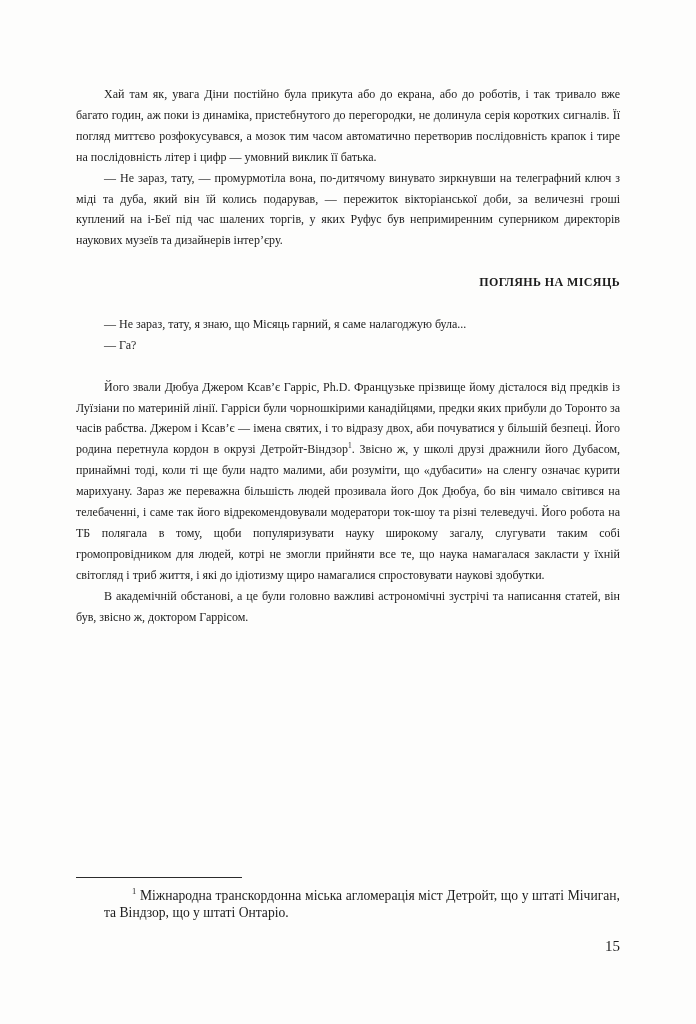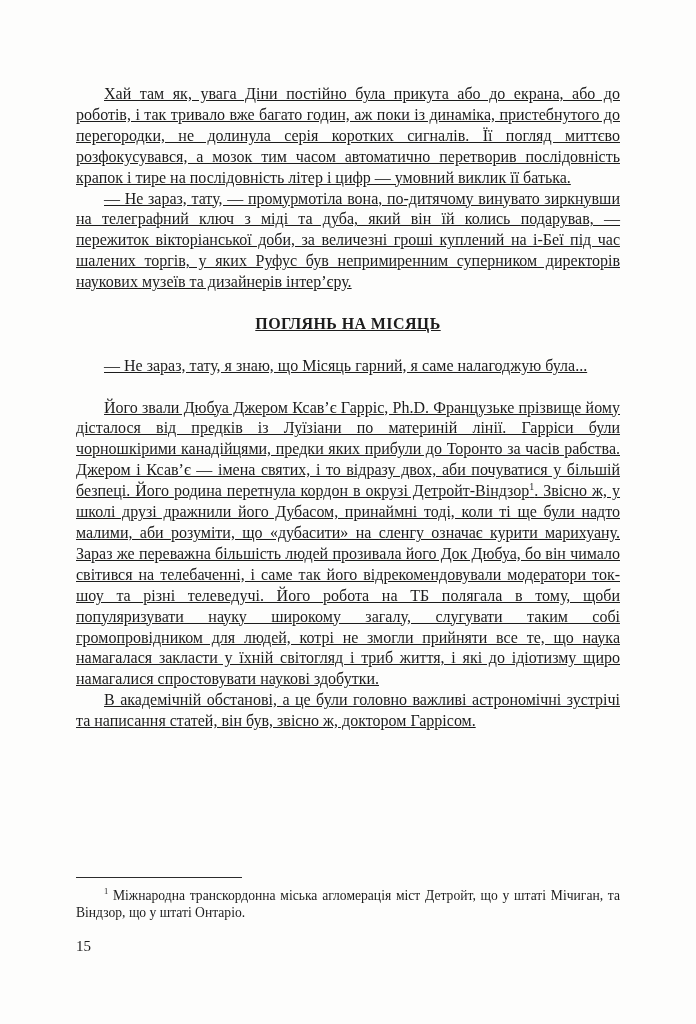--- a/index.html
+++ b/index.html
@@ -19,35 +19,34 @@
       width: 696px;
       height: 1024px;
       background: #fdfdfc;
       padding: 84px 76px 70px 76px;
       display: flex;
       flex-direction: column;
       overflow: hidden;
     }
 
     .text-block {
-      font-size: 16px;
+      font-size: 12px;
       line-height: 20.9px;
       text-align: justify;
       hyphens: auto;
-      text-decoration: underline;
     }
 
     .para {
       text-indent: 28px;
     }
 
     .caps {
       font-weight: 700;
       text-indent: 0;
-      text-align: center;
+      text-align: right;
       letter-spacing: 0.4px;
       margin: 20.9px 0;
     }
 
     .section-start {
       margin-top: 20.9px;
     }
 
     sup {
       font-size: 0.62em;
@@ -64,45 +63,47 @@
       height: 0;
       border-top: 1px solid #2b2b2b;
       margin-bottom: 9px;
     }
 
     .footnote-text {
       font-size: 13.6px;
       line-height: 17.6px;
       text-align: justify;
       text-indent: 28px;
+      margin-left: 28px;
     }
 
     .page-number {
       margin-top: 16px;
-      text-align: left;
+      text-align: right;
       font-size: 15px;
       line-height: 16px;
     }
   </style>
 </head>
 <body>
 
 <div class="book-page">
 
   <div class="text-block">
 
     <p class="para">Хай там як, увага Діни постійно була прикута або до екрана, або до роботів, і так тривало вже багато годин, аж поки із динаміка, пристебнутого до перегородки, не долинула серія коротких сигналів. Її погляд миттєво розфокусувався, а мозок тим часом автоматично перетворив послідовність крапок і тире на послідовність літер і цифр — умовний виклик її батька.</p>
 
     <p class="para">— Не зараз, тату, — промурмотіла вона, по-дитячому винувато зиркнувши на телеграфний ключ з міді та дуба, який він їй колись подарував, — пережиток вікторіанської доби, за величезні гроші куплений на і-Беї під час шалених торгів, у яких Руфус був непримиренним суперником директорів наукових музеїв та дизайнерів інтер’єру.</p>
 
     <p class="caps">ПОГЛЯНЬ НА МІСЯЦЬ</p>
 
     <p class="para">— Не зараз, тату, я знаю, що Місяць гарний, я саме налагоджую була...</p>
 
 
+    <p class="para">— Га?</p>
 
 
     <p class="para section-start"><span>Його звали Дюбуа Джером Ксав’є Гарріс, Ph.D. Французьке прізвище йому дісталося від предків із Луїзіани по материній лінії. Гарріси були чорношкірими канадійцями, предки яких прибули до Торонто за часів рабства. Джером і Ксав’є — імена святих, і то відразу двох, аби почуватися у більшій безпеці. Його родина перетнула кордон в окрузі Детройт-Віндзор</span><sup>1</sup><span>. Звісно ж, у школі друзі дражнили його Дубасом, принаймні тоді, коли ті ще були надто малими, аби розуміти, що «дубасити» на сленгу означає курити марихуану. Зараз же переважна більшість людей прозивала його Док Дюбуа, бо він чимало світився на телебаченні, і саме так його відрекомендовували модератори ток-шоу та різні телеведучі. Його робота на ТБ полягала в тому, щоби популяризувати науку широкому загалу, слугувати таким собі громопровідником для людей, котрі не змогли прийняти все те, що наука намагалася закласти у їхній світогляд і триб життя, і які до ідіотизму щиро намагалися спростовувати наукові здобутки.</span></p>
 
     <p class="para">В академічній обстанові, а це були головно важливі астрономічні зустрічі та написання статей, він був, звісно ж, доктором Гаррісом.</p>
 
   </div>
 
   <div class="footnote-block">
     <div class="footnote-rule"></div>

